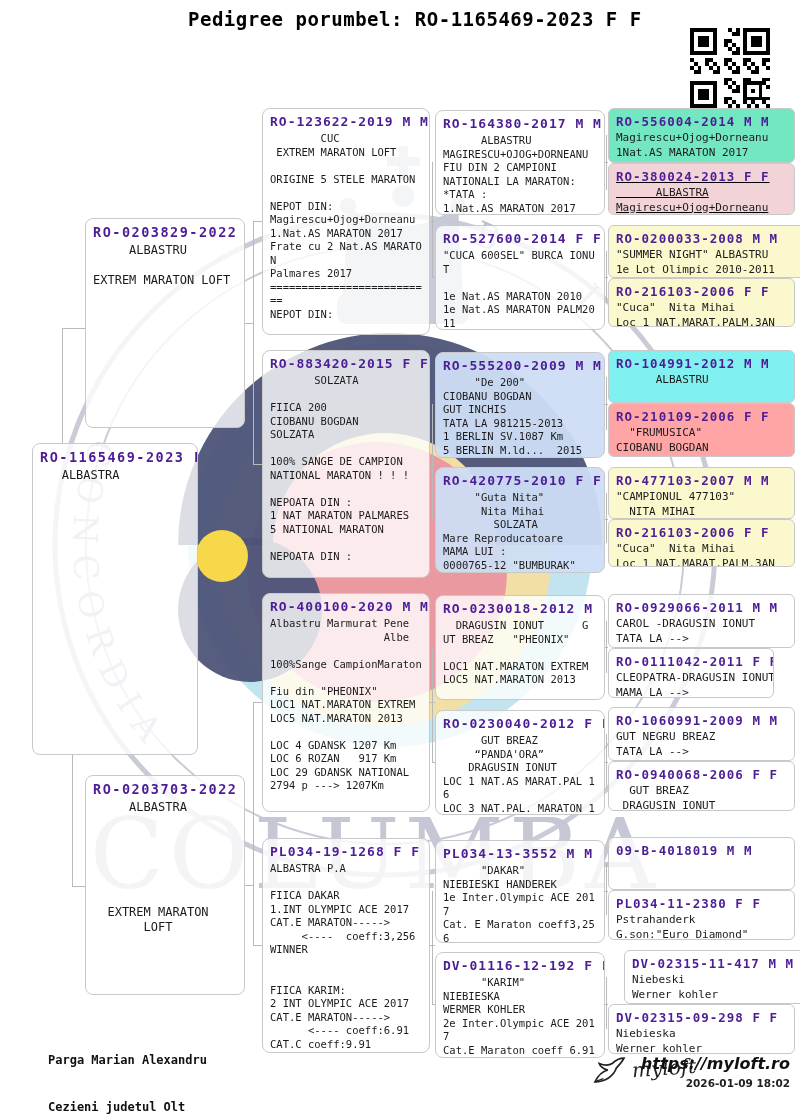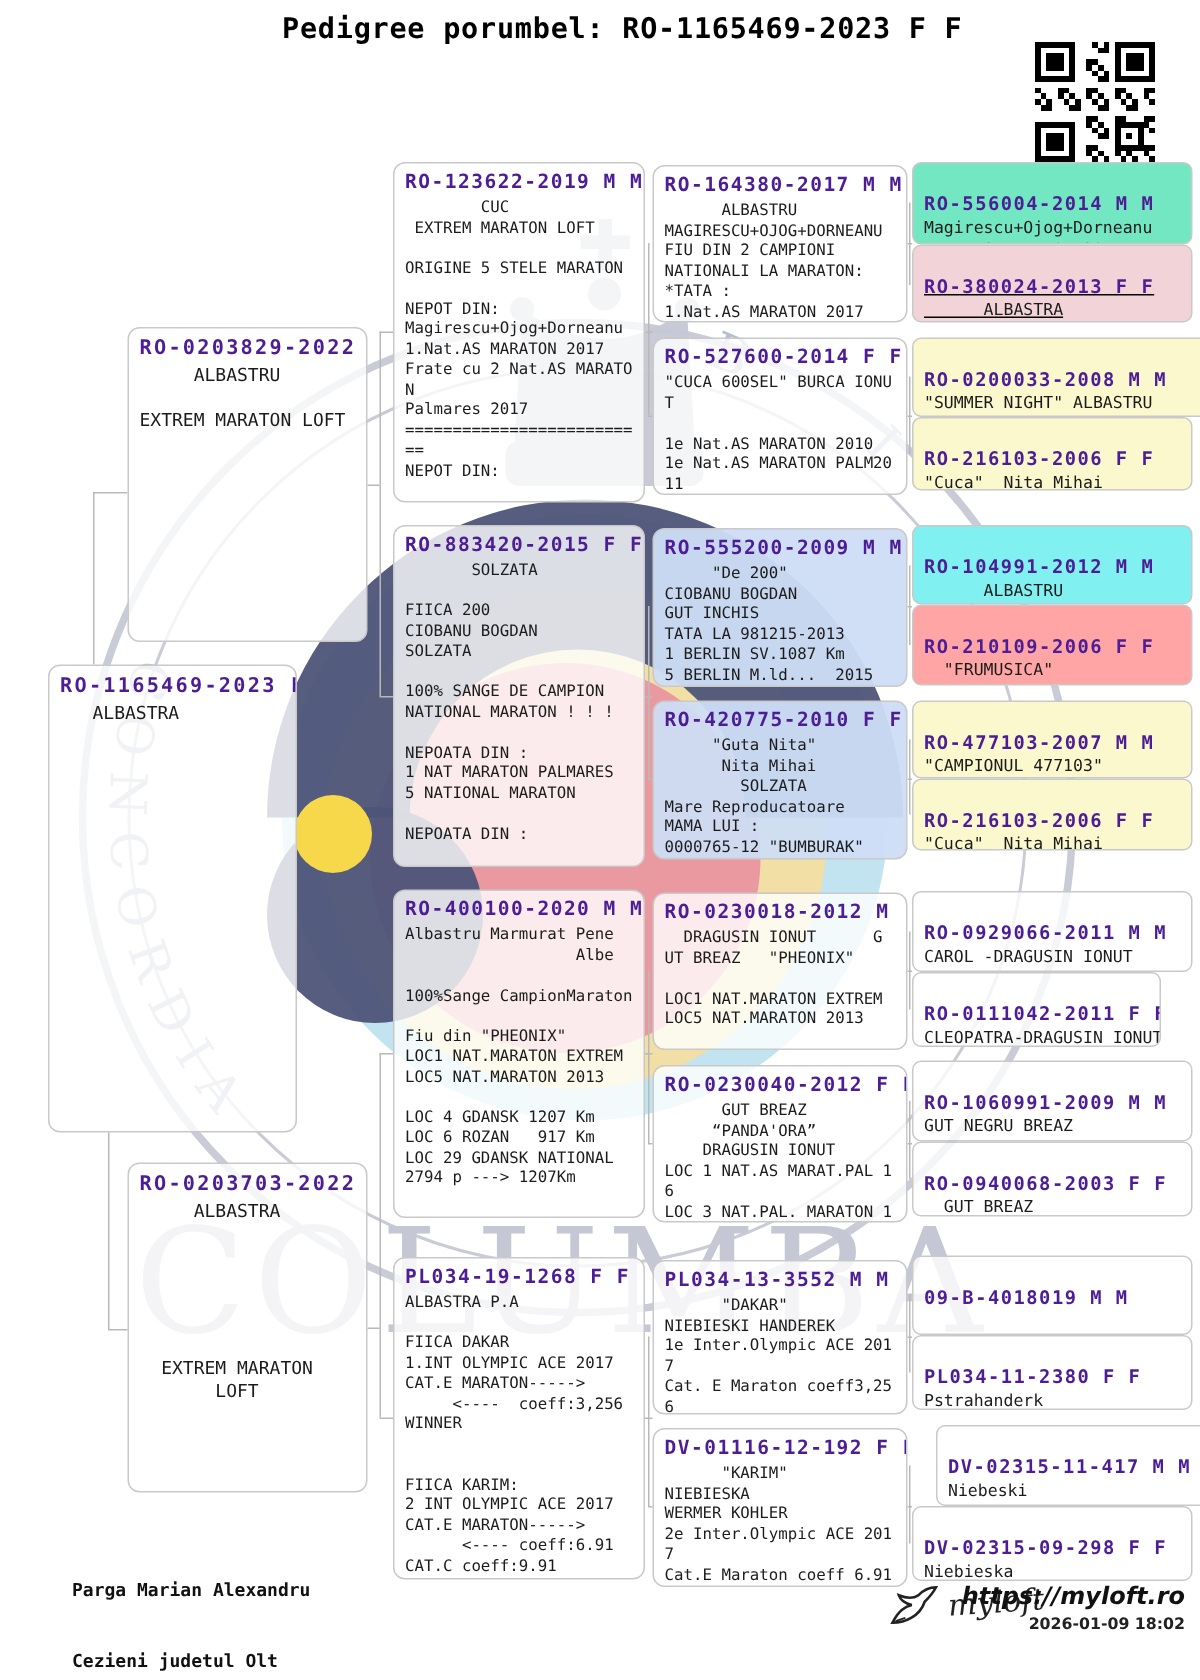--- a/index.html
+++ b/index.html
@@ -19,21 +19,21 @@
     background:rgba(255,255,255,0.8);overflow:hidden;box-sizing:border-box;
     padding:5px 7px;z-index:2;
   }
   .pbox .hdr{
     color:#4c1d95;font-weight:bold;font-size:13px;letter-spacing:1px;
     white-space:pre;margin-bottom:3px;
   }
   .pbox .bd{white-space:pre;font-size:10.5px;line-height:13.5px;color:#1b1b1b;}
   .pbox.big .hdr{font-size:13.5px;letter-spacing:1.5px;}
   .pbox.big .bd{font-size:12px;line-height:15px;}
-  .pbox.sm{border-radius:6px;padding:19px 7px;}
+  .pbox.sm{border-radius:6px;padding:5px 7px;}
   .pbox.sm .hdr{font-size:12.5px;margin-bottom:2px;}
   .pbox.sm .bd{font-size:11px;line-height:14.5px;}
   .contact{
     position:absolute;left:48px;top:1022px;font-weight:bold;font-size:12px;
     line-height:15.5px;color:#111;white-space:pre;z-index:3;
   }
   .myloft{position:absolute;left:592px;top:1056px;z-index:3;display:flex;align-items:flex-start;}
   .myloft .script{
     font-family:"DejaVu Serif", serif;font-style:italic;font-size:20px;
     color:#222;margin-left:4px;transform:rotate(-4deg);
@@ -388,31 +388,31 @@
       <div class="hdr">RO-0111042-2011 F F</div>
       <div class="bd">CLEOPATRA-DRAGUSIN IONUT
 MAMA LA --&gt;</div>
     </div>
     <div class="pbox sm" style="left: 608px; top: 707px; width: 187px; height: 54px; background: rgba(255, 255, 255, 0.8);">
       <div class="hdr">RO-1060991-2009 M M</div>
       <div class="bd">GUT NEGRU BREAZ
 TATA LA --&gt;</div>
     </div>
     <div class="pbox sm" style="left: 608px; top: 761px; width: 187px; height: 50px; background: rgba(255, 255, 255, 0.8);">
-      <div class="hdr">RO-0940068-2003 F F</div>
+      <div class="hdr">RO-0940068-2006 F F</div>
       <div class="bd">  GUT BREAZ
  DRAGUSIN IONUT</div>
     </div>
     <div class="pbox sm" style="left: 608px; top: 837px; width: 187px; height: 53px; background: rgba(255, 255, 255, 0.8);">
       <div class="hdr">09-B-4018019 M M</div>
     </div>
     <div class="pbox sm" style="left: 608px; top: 890px; width: 187px; height: 50px; background: rgba(255, 255, 255, 0.8);">
       <div class="hdr">PL034-11-2380 F F</div>
       <div class="bd">Pstrahanderk
-G.son:"Euro Olimpic"</div>
+G.son:"Euro Diamond"</div>
     </div>
     <div class="pbox sm" style="left: 624px; top: 950px; width: 187px; height: 54px; background: rgba(255, 255, 255, 0.8);">
       <div class="hdr">DV-02315-11-417 M M</div>
       <div class="bd">Niebeski
 Werner kohler</div>
     </div>
     <div class="pbox sm" style="left: 608px; top: 1004px; width: 187px; height: 50px; background: rgba(255, 255, 255, 0.8);">
       <div class="hdr">DV-02315-09-298 F F</div>
       <div class="bd">Niebieska
 Werner kohler</div>

